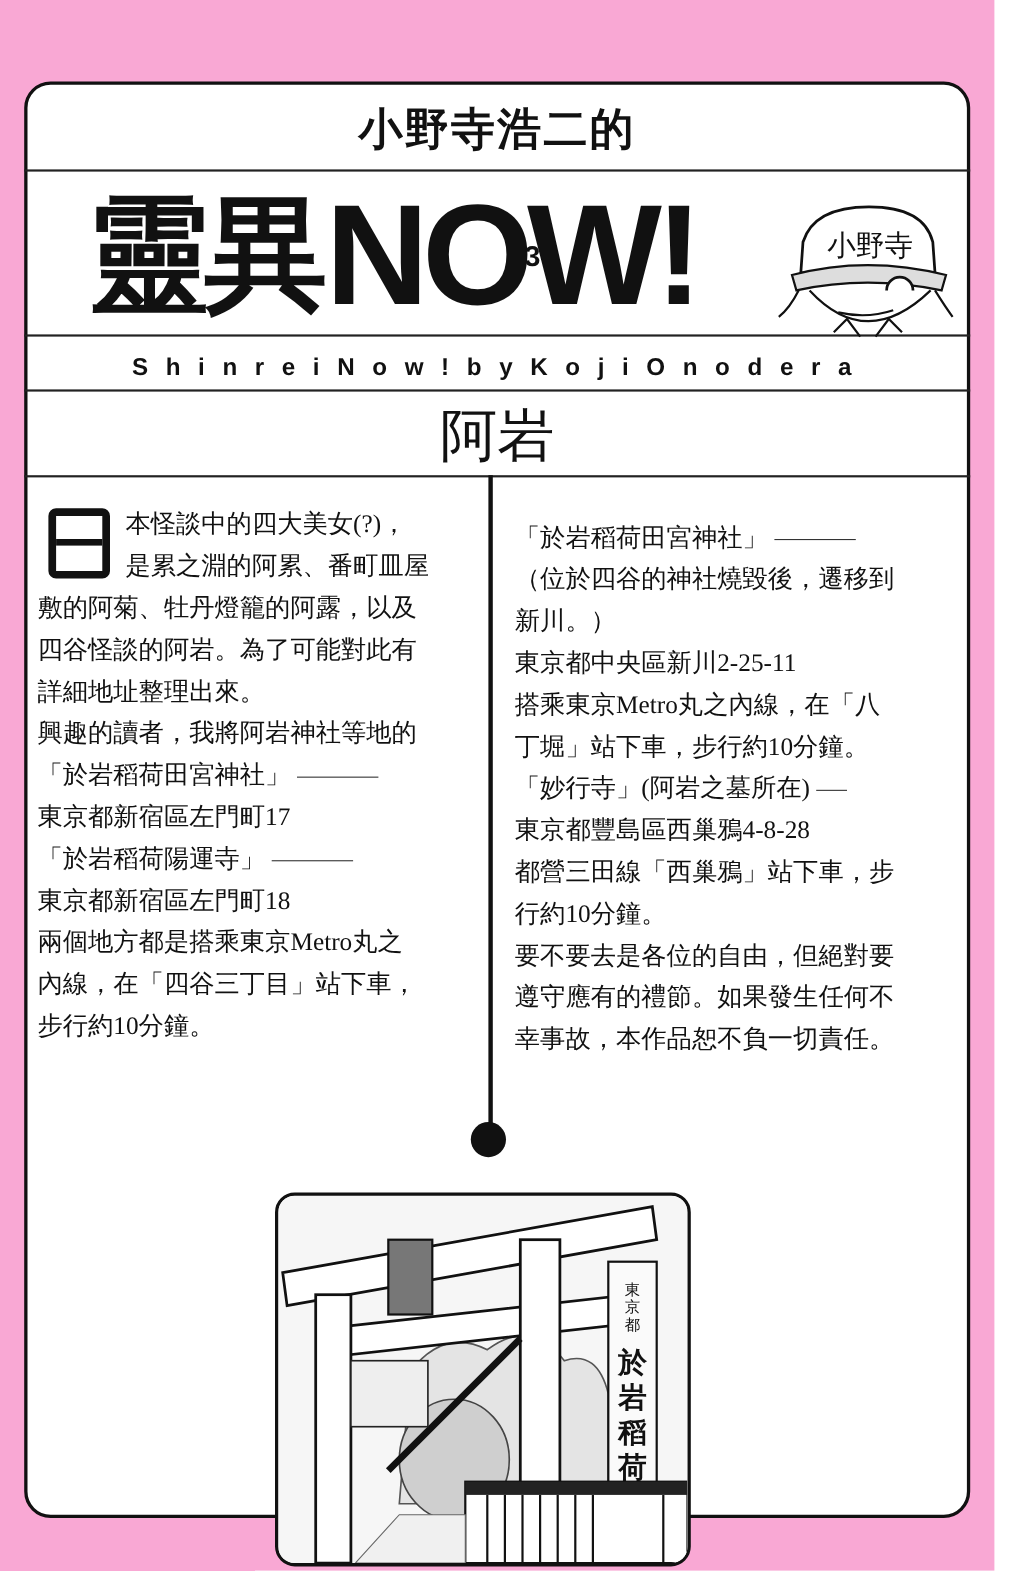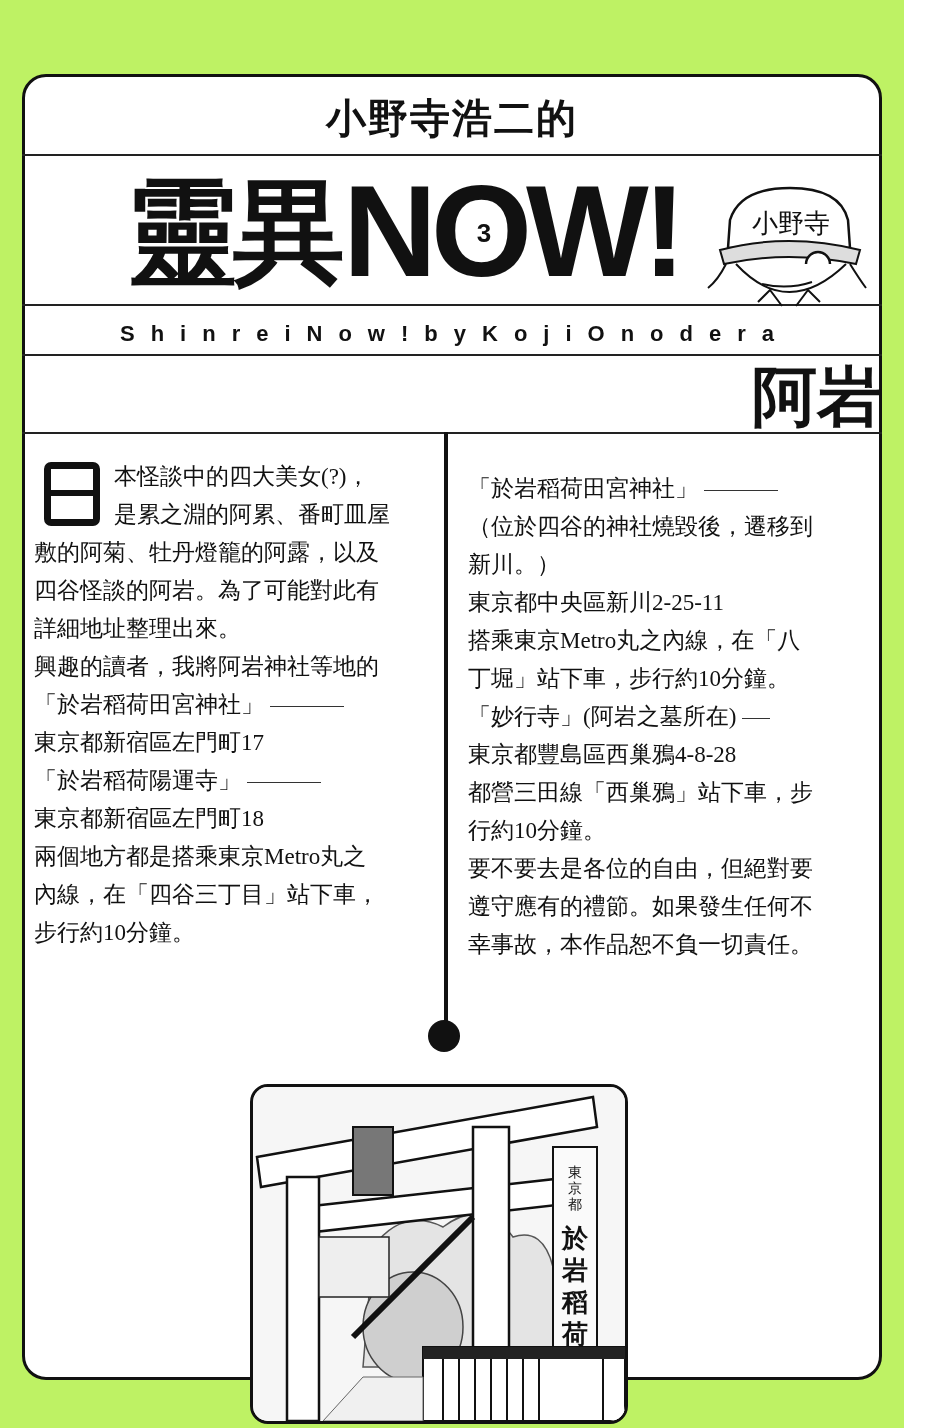--- a/index.html
+++ b/index.html
@@ -1,46 +1,46 @@
 <!DOCTYPE html>
 <html><head>
 <meta charset="utf-8">
 <style>
   html, body { margin: 0; padding: 0; background: #ffffff; }
   body { width: 932px; height: 1428px; position: relative; overflow: hidden;
          font-family: "DejaVu Sans", "Liberation Sans", sans-serif; color: #111; }
-  .page { position: absolute; left: 0; top: 0; width: 904px; height: 1428px; background: #bef264; }
+  .page { position: absolute; left: 0; top: 0; width: 904px; height: 1428px; background: #f9a8d4; }
 
   
   .frame { position: absolute; left: 22px; top: 74px; width: 860px; height: 1306px;
            border: 3px solid #111; border-radius: 24px; box-sizing: border-box; background: #fff; }
 
   .hline { position: absolute; left: 22px; width: 860px; height: 0; border-top: 2px solid #222; }
 
   .top-title { position: absolute; left: 22px; top: 88px; width: 860px; text-align: center;
                font-size: 40px; font-weight: bold; letter-spacing: 2px; line-height: 60px; }
 
-  .logo { position: absolute; left: 78px; top: 172px; height: 118px; display: flex; align-items: flex-start; margin-left: 47px; }
+  .logo { position: absolute; left: 78px; top: 172px; height: 118px; display: flex; align-items: flex-start; }
   .logo .kanji { font-size: 112px; font-weight: 900; line-height: 118px; letter-spacing: -4px;
                  font-family: "DejaVu Sans", sans-serif; }
   .logo .now { font-size: 130px; font-weight: bold; line-height: 118px; letter-spacing: -6px;
                font-family: "Liberation Sans", sans-serif; position: relative; margin-left: 2px; }
   .vol-badge { position: absolute; left: 465px; top: 214px; width: 38px; height: 38px;
                font-size: 26px; font-weight: bold; text-align: center; line-height: 38px;
                font-family: "Liberation Sans", sans-serif; }
 
   .mascot { position: absolute; left: 700px; top: 180px; width: 170px; height: 128px; }
 
   .subtitle { position: absolute; left: 40px; top: 312px; width: 830px; height: 44px;
               display: flex; justify-content: center; align-items: center;
               font-family: "Liberation Sans", sans-serif; font-weight: bold; font-size: 22px; }
   .subtitle span { display: inline-block; }
 
-  .section-title { position: absolute; left: 22px; top: 362px; width: 860px; text-align: right;
-                   font-size: 65px; font-weight: 700; line-height: 70px; }
+  .section-title { position: absolute; left: 22px; top: 362px; width: 860px; text-align: center;
+                   font-size: 52px; font-weight: 400; line-height: 70px; }
 
   .col-divider { position: absolute; left: 444px; top: 432px; width: 4px; height: 596px; background: #111; }
   .col-dot { position: absolute; left: 428px; top: 1020px; width: 32px; height: 32px; border-radius: 50%; background: #111; }
 
   .col { position: absolute; font-size: 23px; line-height: 38px; font-family: Liberation Serif, serif; }
   .col-left { left: 34px; top: 458px; width: 396px; }
   .col-right { left: 468px; top: 470px; width: 396px; }
   .col p { margin: 0; white-space: nowrap; }
   .col .dash { display: inline-block; width: 74px; border-top: 1.5px solid #333; vertical-align: middle; margin-left: 6px; }
 

